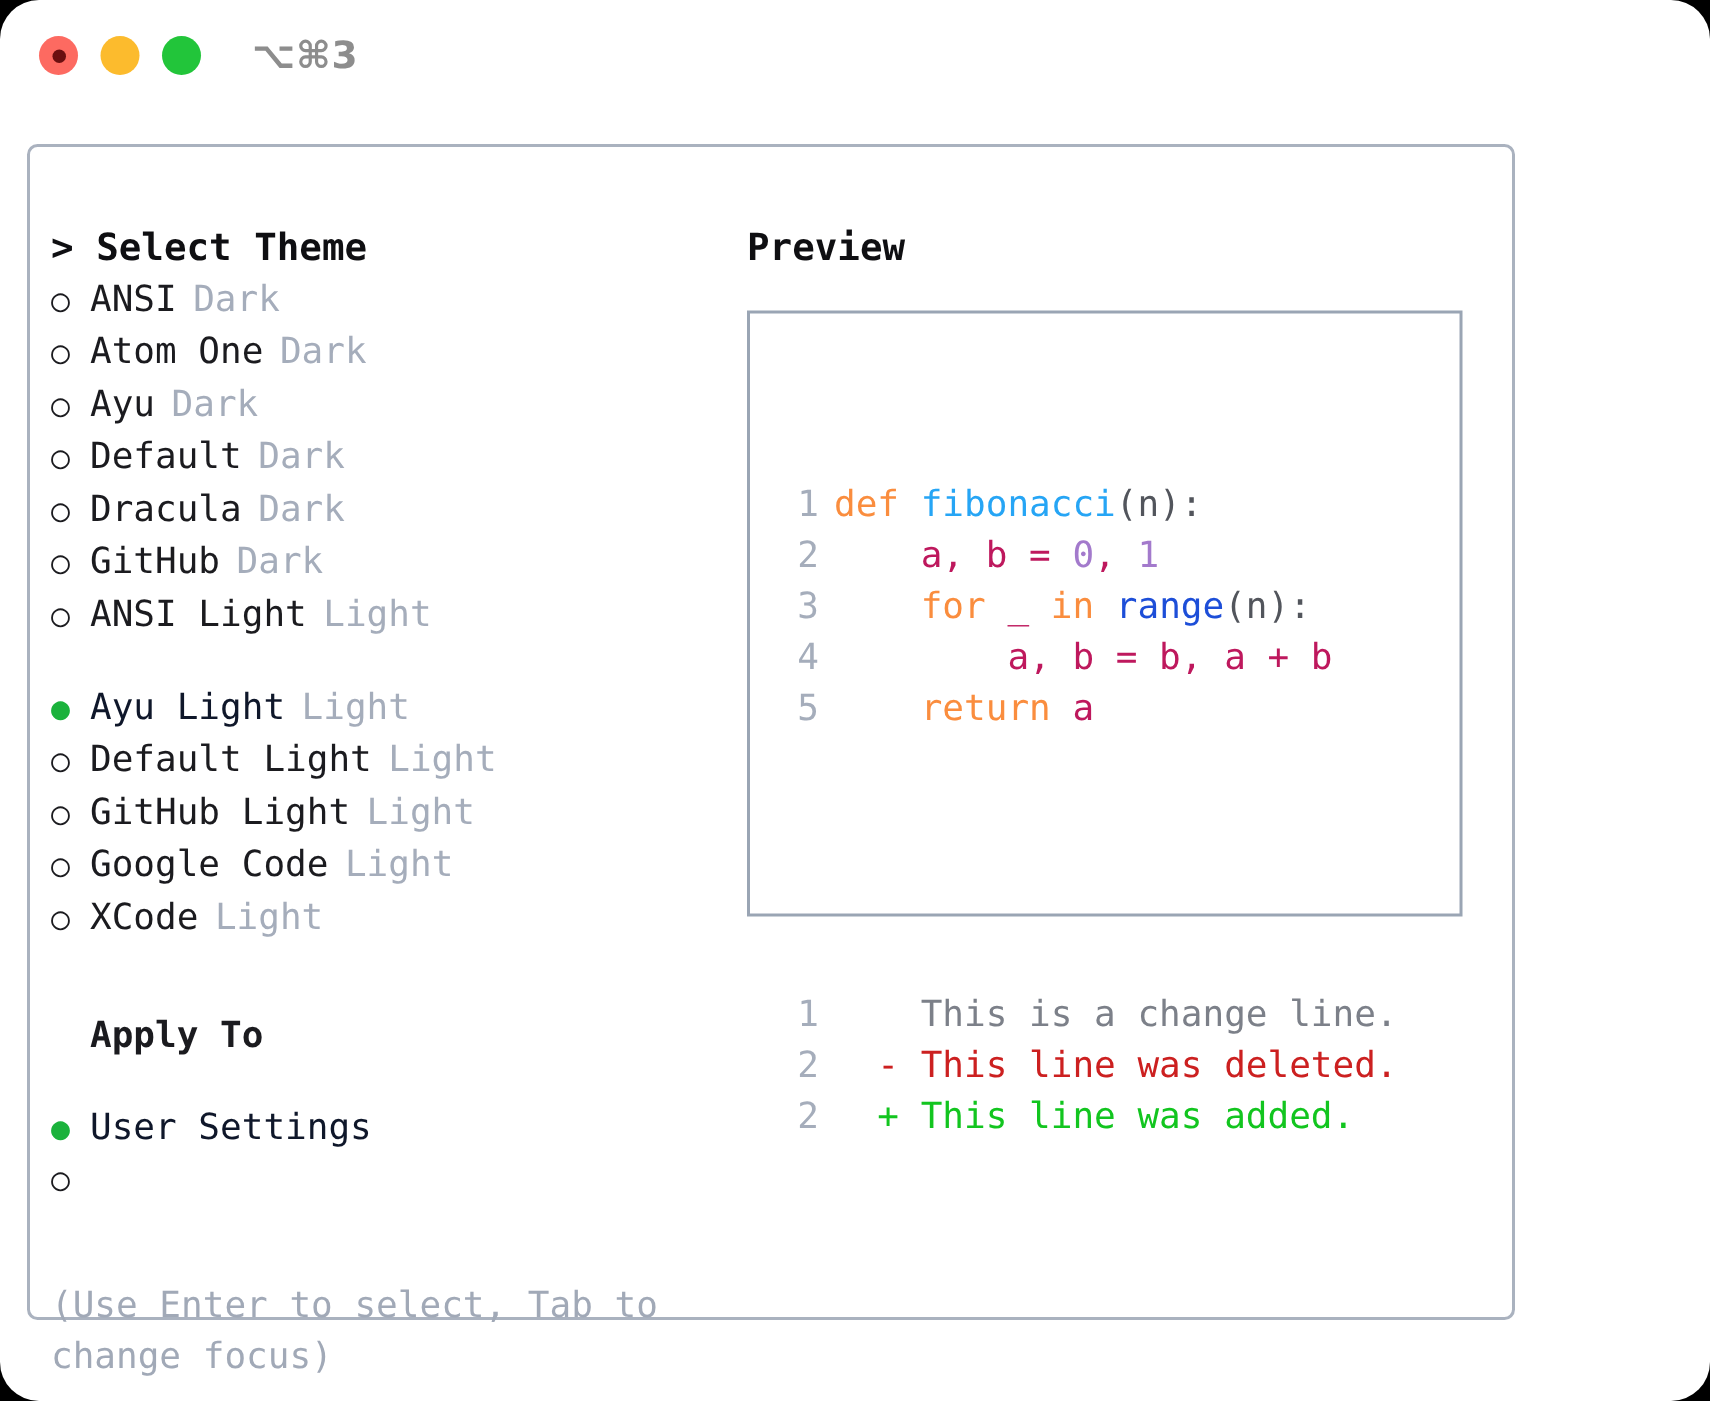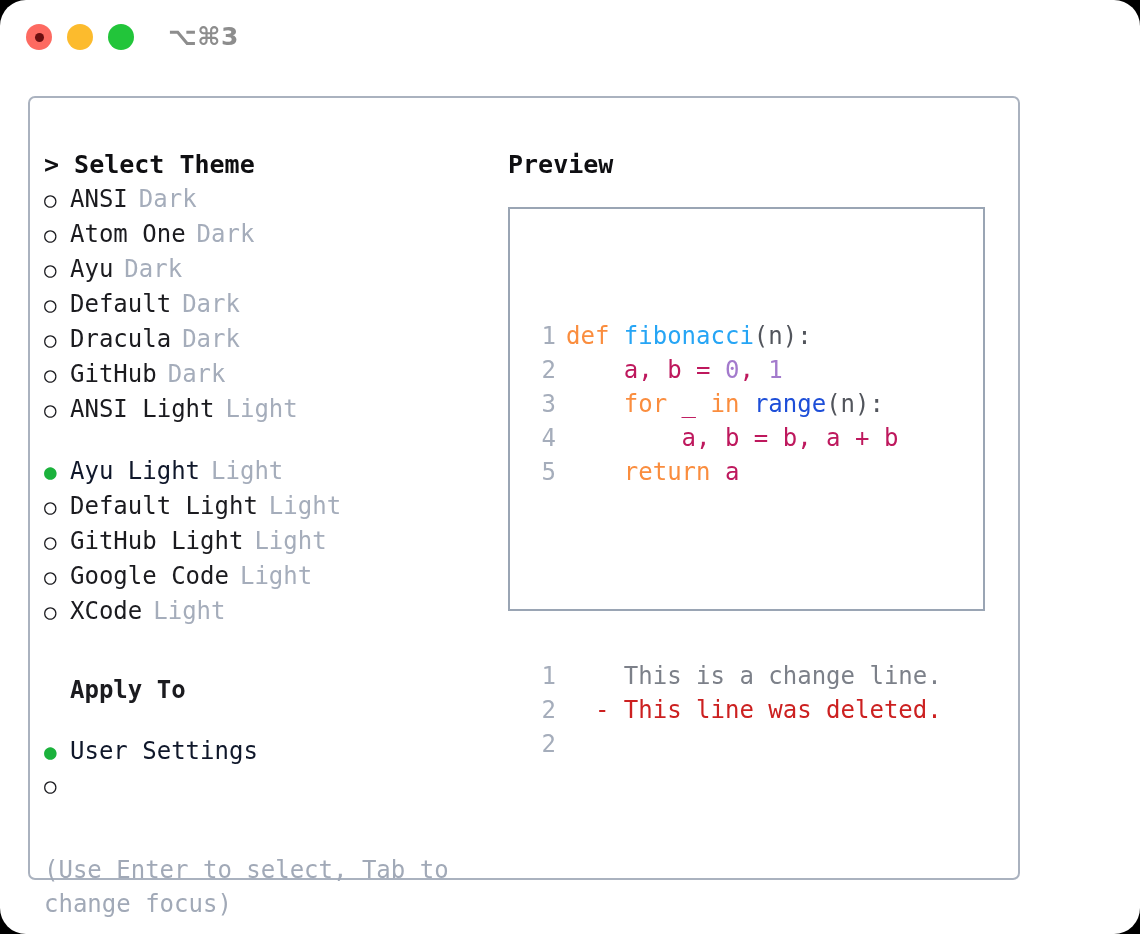--- a/index.html
+++ b/index.html
@@ -66,21 +66,21 @@
     font-weight: bold;
     color: #8d8d8d;
     letter-spacing: 0.5px;
     font-family: "DejaVu Sans", sans-serif;
     white-space: pre;
   }
 
   
   .card {
     position: absolute;
-    left: 28px;
+    left: 18px;
     top: 96px;
     width: 992px;
     height: 784px;
     border: 2px solid #aab2bf;
     border-radius: 7px;
     box-sizing: border-box;
     background: #ffffff;
   }
 
   .columns {
@@ -241,21 +241,21 @@
 
         <div class="hint">(Use Enter to select, Tab to change focus)</div>
       </div>
 
       <div class="right-col">
         <div class="preview-head">Preview</div>
         <div class="preview-box">
           <div class="code">
             <div id="code-lines"><div class="code-line"><span class="lnum">1</span><span><span class="tok-kw">def </span><span class="tok-fn">fibonacci</span><span class="tok-punc">(n):</span></span></div><div class="code-line"><span class="lnum">2</span><span><span class="tok-id">    a, b = </span><span class="tok-num">0</span><span class="tok-id">, </span><span class="tok-num">1</span></span></div><div class="code-line"><span class="lnum">3</span><span><span class="tok-id">    </span><span class="tok-kw">for</span><span class="tok-id"> _ </span><span class="tok-kw">in</span><span class="tok-id"> </span><span class="tok-bi">range</span><span class="tok-punc">(n):</span></span></div><div class="code-line"><span class="lnum">4</span><span><span class="tok-id">        a, b = b, a + b</span></span></div><div class="code-line"><span class="lnum">5</span><span><span class="tok-id">    </span><span class="tok-kw">return</span><span class="tok-id"> a</span></span></div></div>
             <div class="gap-line"></div>
-            <div id="diff-lines"><div class="code-line"><span class="lnum">1</span><span class="diff-ctx">    This is a change line.</span></div><div class="code-line"><span class="lnum">2</span><span class="diff-del">  - This line was deleted.</span></div><div class="code-line"><span class="lnum">2</span></div></div>
+            <div id="diff-lines"><div class="code-line"><span class="lnum">1</span><span class="diff-ctx">    This is a change line.</span></div><div class="code-line"><span class="lnum">2</span><span class="diff-del">  - This line was deleted.</span></div><div class="code-line"><span class="lnum">2</span><span class="diff-add">  + This line was added.</span></div></div>
           </div>
         </div>
       </div>
 
     </div>
   </div>
 
 </div>
 
 </body></html>

